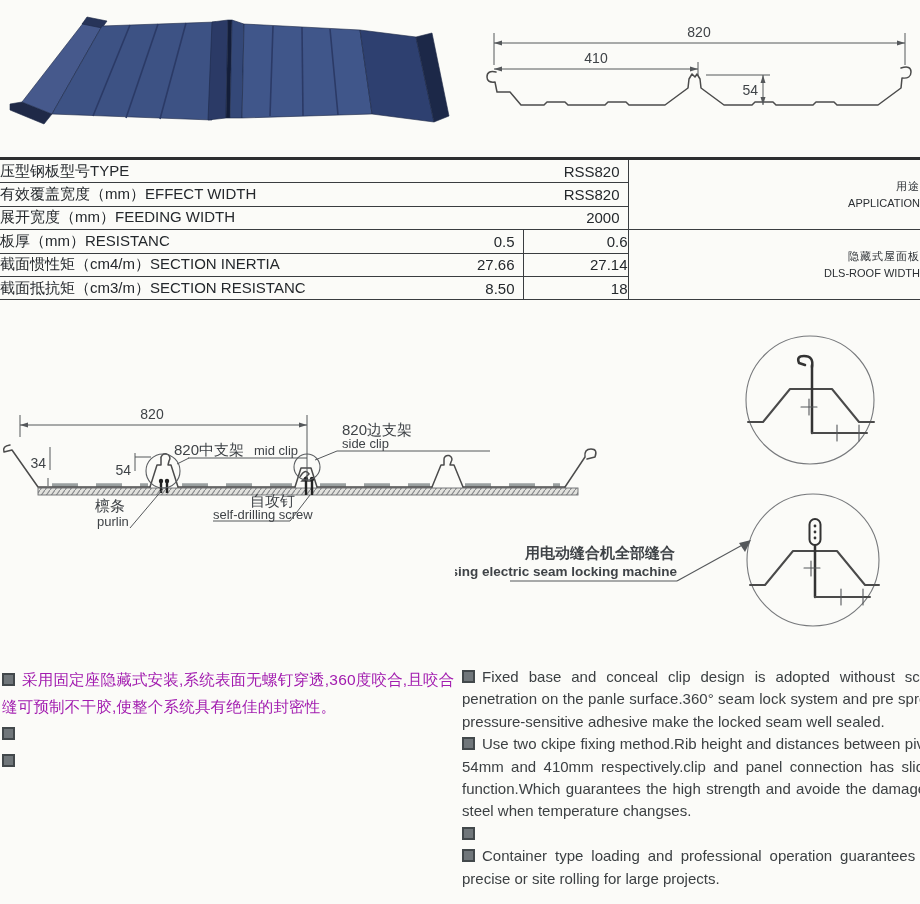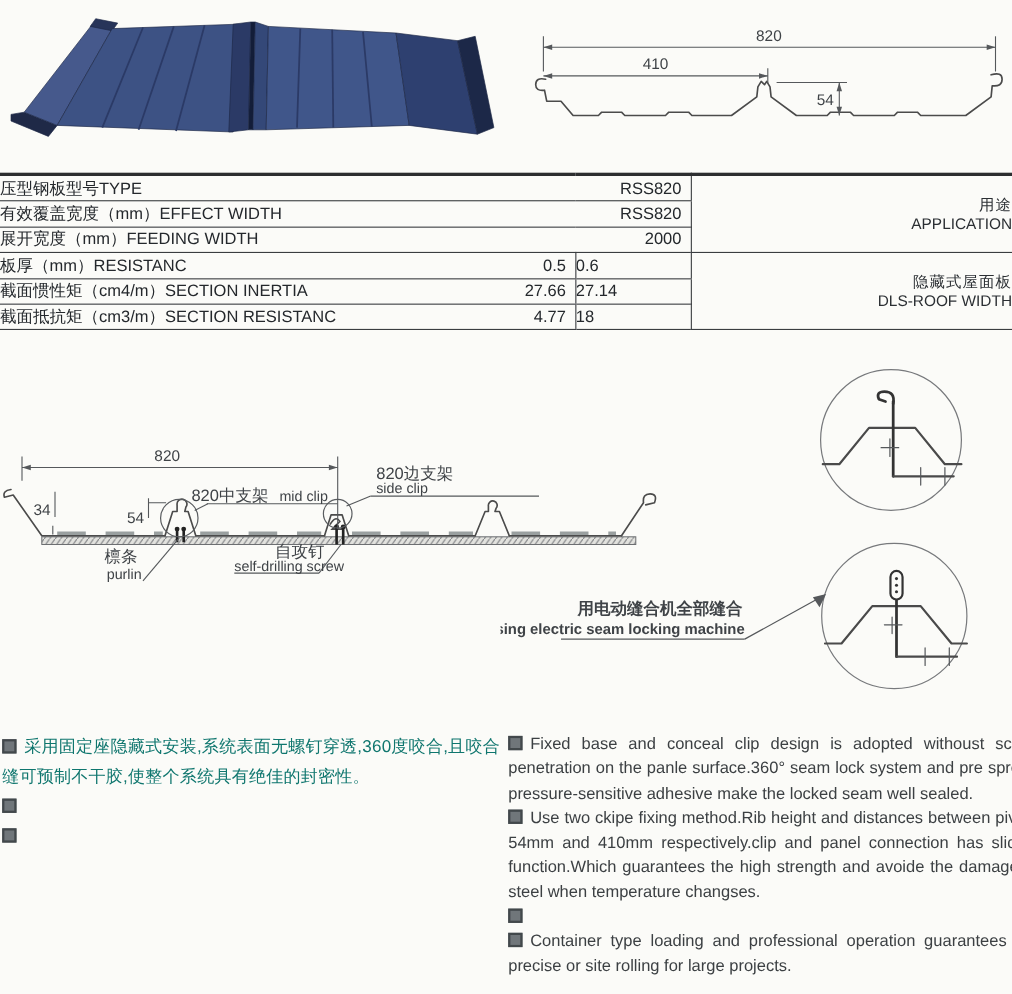--- a/index.html
+++ b/index.html
@@ -15,30 +15,30 @@
 
   
   #spec-table-wrap{left:0;top:157px;width:920px;}
   table.spec{border-collapse:collapse;width:920px;table-layout:fixed;
     border-top:3px solid #2c2e30;font-size:15px;color:#24282c;}
   table.spec td{height:22.4px;padding:0;border-bottom:1.4px solid #3a3d40;
     white-space:nowrap;overflow:hidden;}
   td.lv{padding-left:4px;}
   td.lv .cellflex{display:flex;justify-content:space-between;align-items:center;}
   td.lv .val{padding-right:8px;}
-  td.v2{padding-right:8px;border-left:1.4px solid #3a3d40;}
+  td.v2{text-align:right;padding-right:8px;border-left:1.4px solid #3a3d40;}
   td.rcell{border-left:1.4px solid #3a3d40;text-align:right;padding-right:3px;
-    font-size:14px;line-height:17px;vertical-align:middle;color:#2b2f33;}
+    font-size:11px;line-height:17px;vertical-align:middle;color:#2b2f33;}
   td.rcell .cn{letter-spacing:1px;}
 
   
   #features{left:0;top:666px;width:960px;display:flex;}
   .feat-col{display:block;}
   #feat-cn{width:456px;margin-left:2px;font-size:15.5px;line-height:27px;
-    color:#0f766e;letter-spacing:0.2px;}
+    color:#a21caf;letter-spacing:0.2px;}
   #feat-en{width:482px;margin-left:4px;font-size:15px;line-height:22.4px;
     color:#3c4043;text-align:justify;}
   .sq{display:inline-block;width:9px;height:9px;background:#70767a;
     border:2.5px solid #42484b;margin-right:7px;vertical-align:-1px;}
   .feat{margin:0;}
 
   
   svg text{font-family:"Liberation Sans","DejaVu Sans",sans-serif;fill:#3a3e42;}
   .dimtxt{font-size:14px;fill:#3f4347;}
   .cntxt{font-size:15px;fill:#3f4347;}
@@ -150,21 +150,21 @@
         <span>截面惯性矩（cm4/m）SECTION INERTIA</span>
         <span class="val">27.66</span>
             </div>
           </td>
       <td class="v2">27.14</td>
     </tr>
     <tr>
       <td class="lv" colspan="2">
             <div class="cellflex">
         <span>截面抵抗矩（cm3/m）SECTION RESISTANC</span>
-        <span class="val">4.77</span>
+        <span class="val">8.50</span>
             </div>
           </td>
       <td class="v2">18</td>
     </tr>
   </tbody>
     </table>
 </div>
 
 <svg class="abs" style="left:0;top:385px;" width="620" height="150" viewBox="0 0 620 150">
   <defs>

